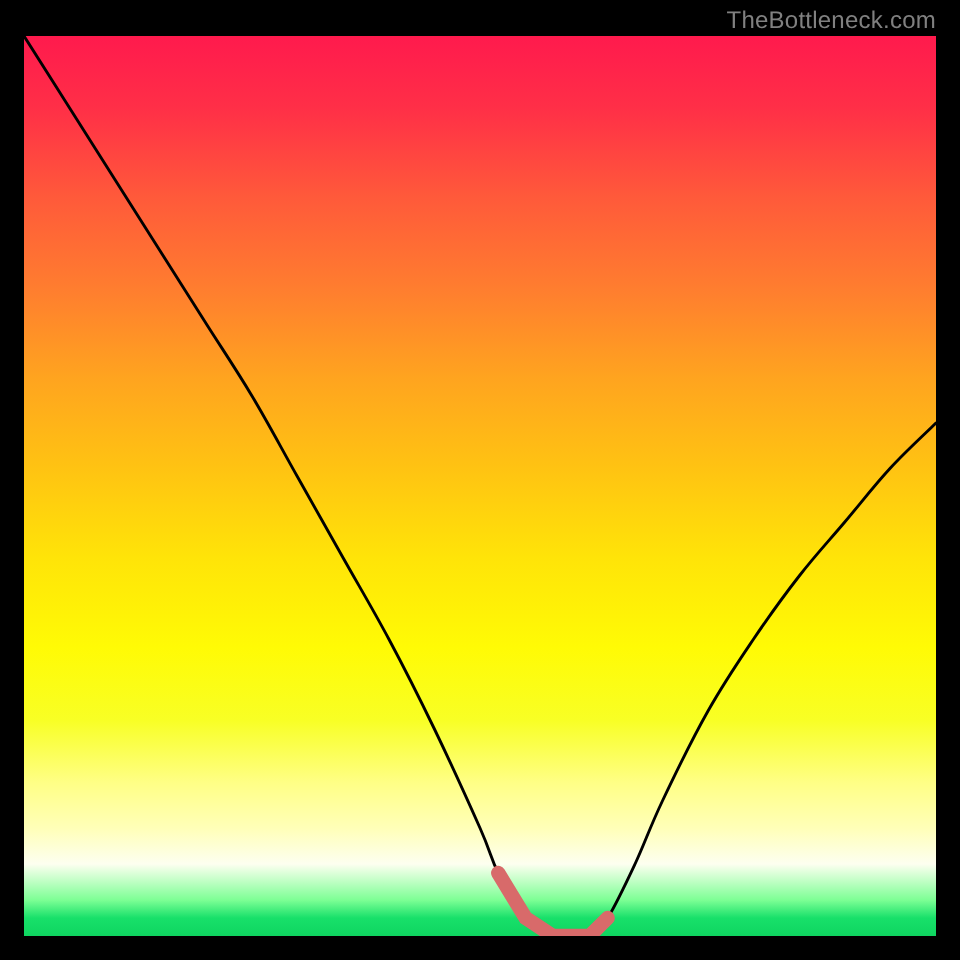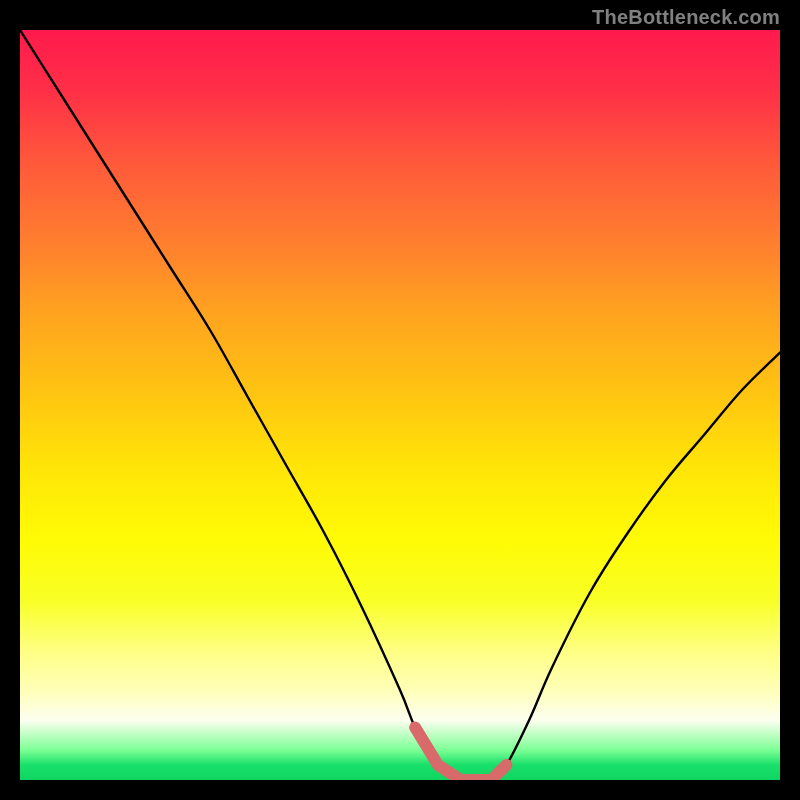--- a/index.html
+++ b/index.html
@@ -51,21 +51,21 @@
     overflow: visible;
   }
 
   .watermark {
     position: absolute;
     top: 6px;
     right: 20px;
     color: #808080;
     font-size: 20px;
     letter-spacing: 0.2px;
-    font-weight: 700;
+    font-weight: 400;
   }
 </style>
 </head>
 <body>
 
 <div class="frame">
 
   <div class="watermark">TheBottleneck.com</div>
 
   <div class="plot">

